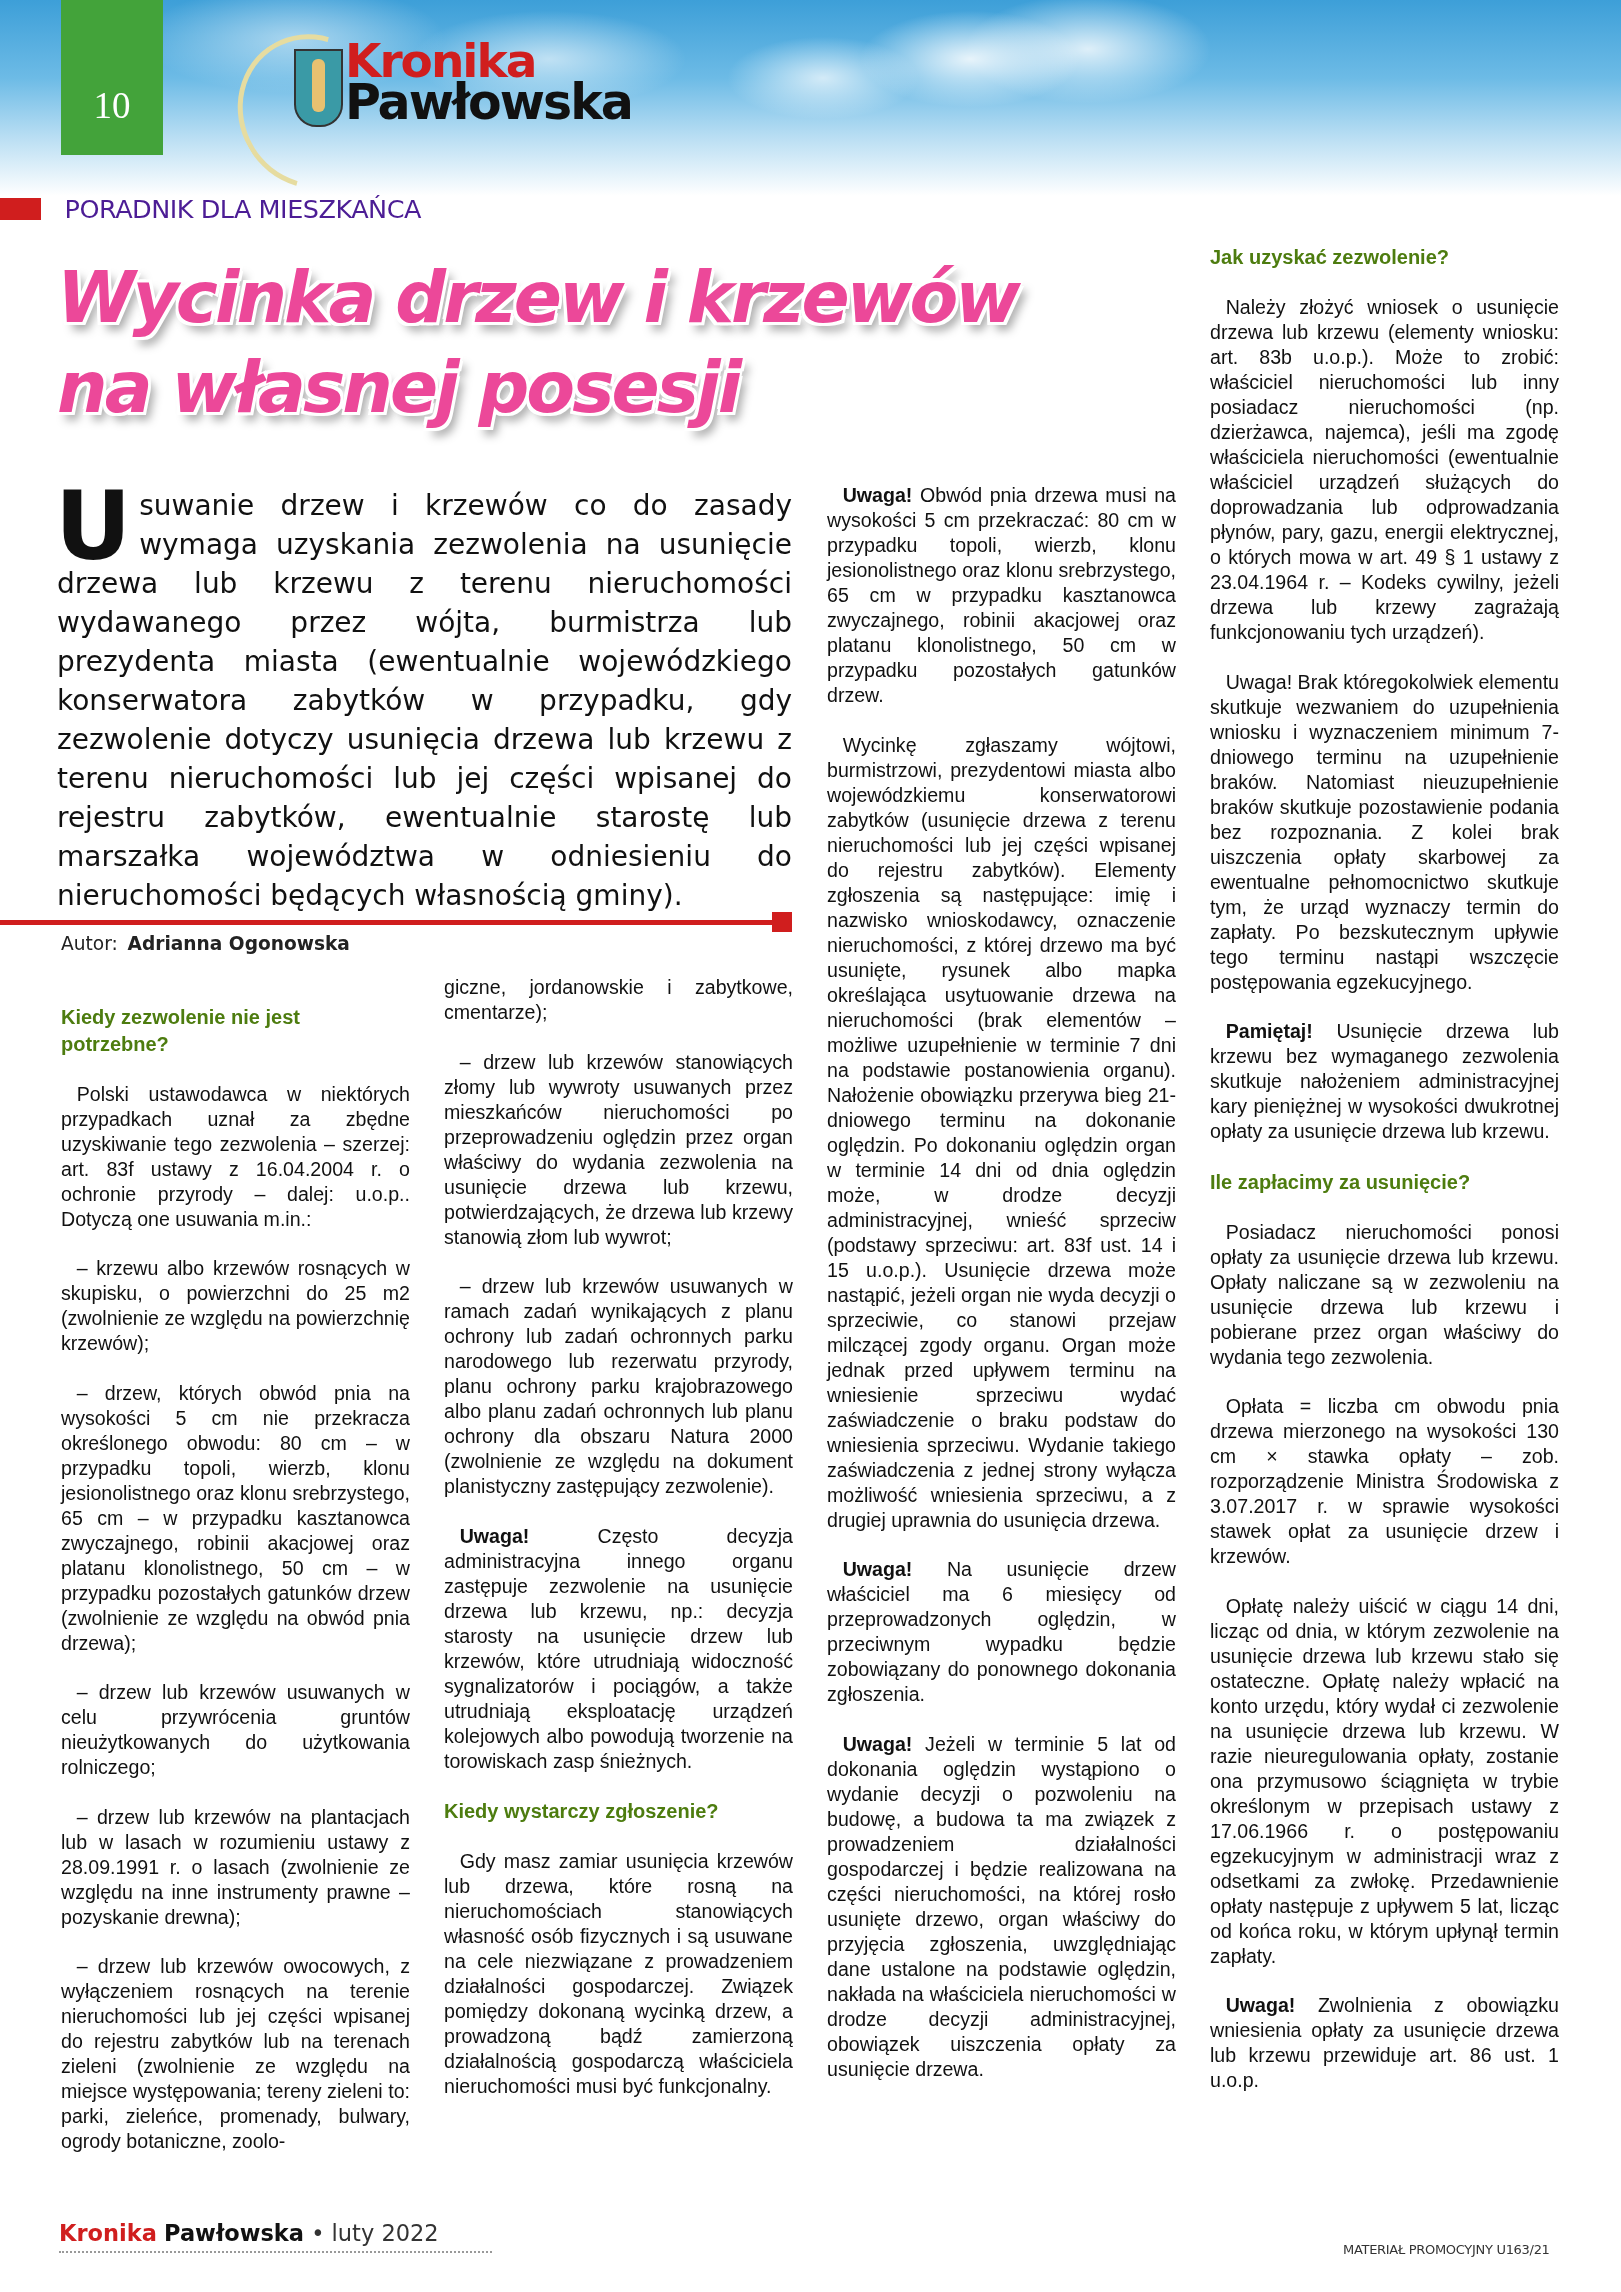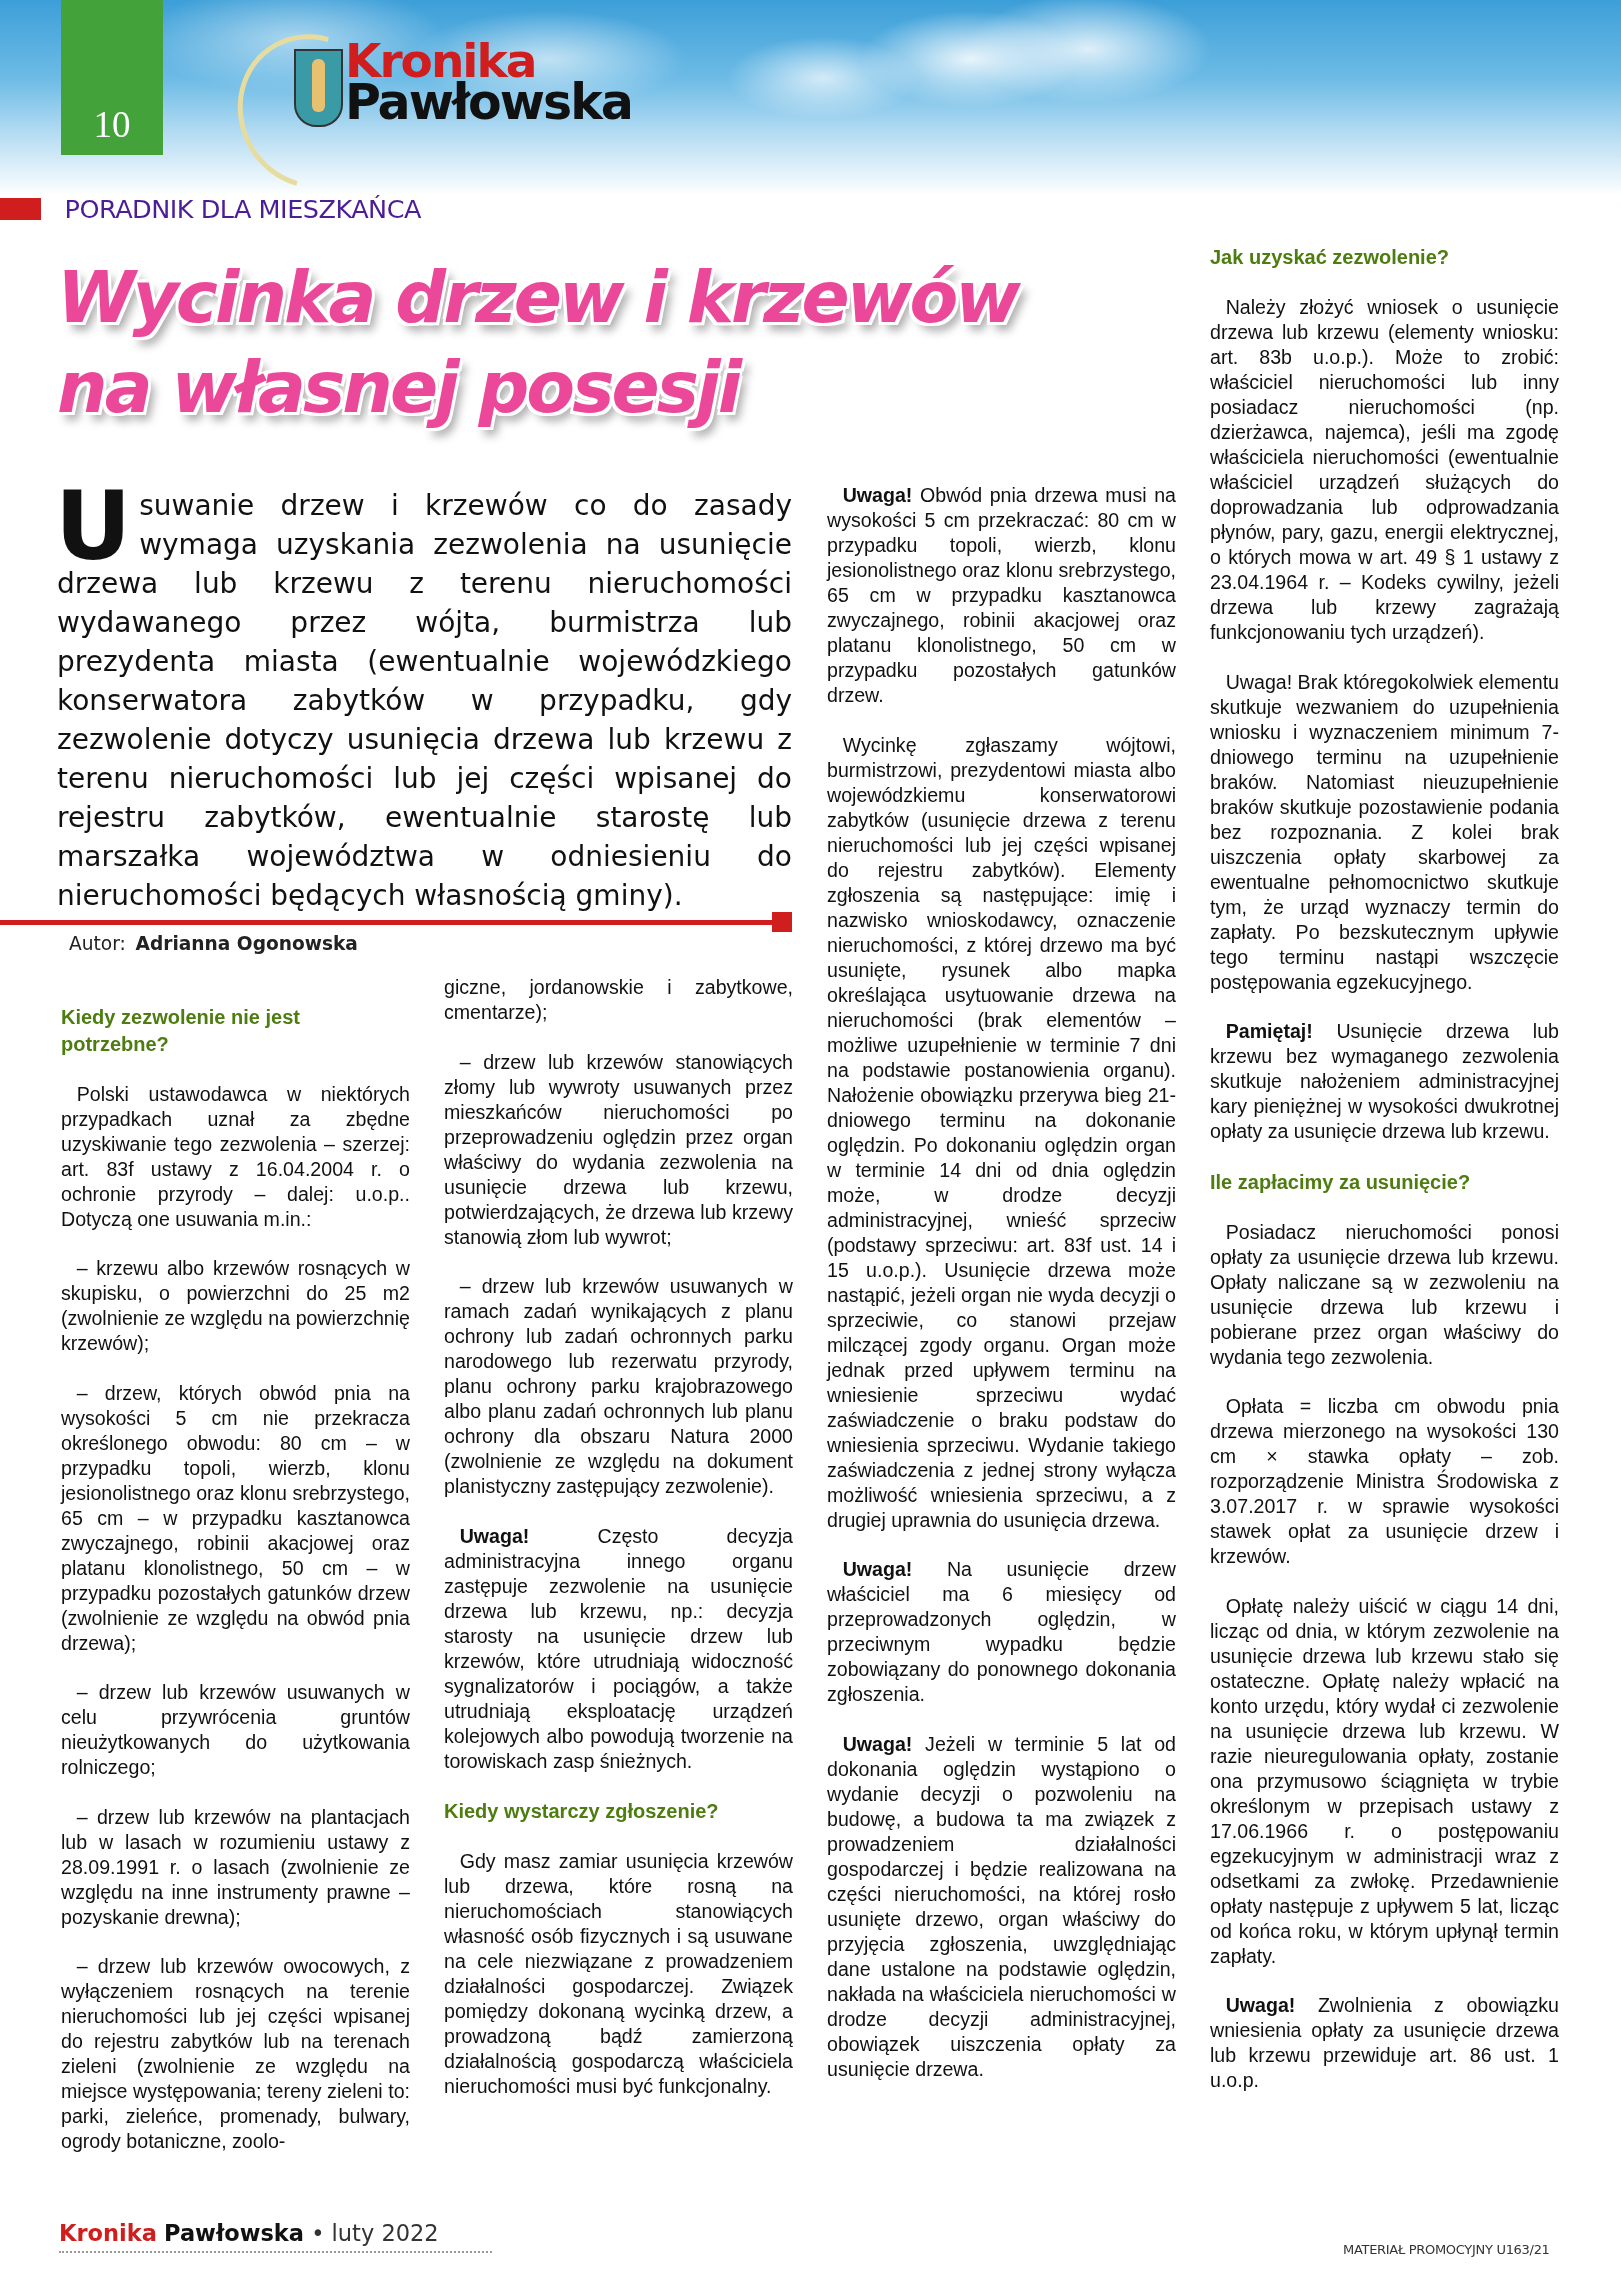--- a/index.html
+++ b/index.html
@@ -6,37 +6,37 @@
   body{width:1621px;height:2293px;position:relative;background:#fff;overflow:hidden;font-family:"Liberation Sans",sans-serif;color:#1a1a1a;}
   .sky{position:absolute;left:0;top:0;width:1621px;height:196px;
     background:
       radial-gradient(ellipse 157px 69px at 970px 59px,rgba(255,255,255,.85),rgba(255,255,255,0) 70%),
       radial-gradient(ellipse 176px 78px at 1088px 49px,rgba(255,255,255,.8),rgba(255,255,255,0) 70%),
       radial-gradient(ellipse 137px 59px at 823px 78px,rgba(255,255,255,.7),rgba(255,255,255,0) 70%),
       radial-gradient(ellipse 196px 69px at 549px 59px,rgba(255,255,255,.6),rgba(255,255,255,0) 70%),
       radial-gradient(ellipse 216px 78px at 294px 39px,rgba(255,255,255,.5),rgba(255,255,255,0) 70%),
       linear-gradient(to bottom,#3d9fd8 0%,#6dbbe6 40%,#b9def3 70%,#ffffff 100%);}
   .page-num{position:absolute;left:61px;top:0;width:102px;height:155px;background:#43a33a;color:#fff;
-    font-family:"Liberation Serif",serif;font-size:37px;display:flex;align-items:flex-end;justify-content:center;padding-bottom:9px;box-sizing:border-box;}
+    font-family:"Liberation Serif",serif;font-size:37px;display:flex;align-items:flex-end;justify-content:center;padding-bottom:28px;box-sizing:border-box;}
   .logo{position:absolute;left:294px;top:39px;width:421px;height:108px;}
   .logo .arc{position:absolute;left:-55px;top:-5.9px;width:137px;height:147px;border:5.9px solid #e6dca0;border-color:#e6dca0 transparent transparent #e6dca0;border-radius:50%;transform:rotate(-30deg);}
   .logo .shield{position:absolute;left:0;top:9.8px;width:45px;height:74px;background:#3a9aa6;border:2px solid #333;border-radius:0 0 22.5px 22.5px;}
   .logo .shield::after{content:"";position:absolute;left:15.7px;top:7.8px;width:13.7px;height:53px;background:#e8c170;border-radius:5.9px;}
   .logo .kronika{position:absolute;left:51px;top:-2px;font-family:"DejaVu Sans",sans-serif;font-weight:bold;font-size:47px;color:#d01e1e;letter-spacing:-2px;line-height:1;}
   .logo .pawl{position:absolute;left:51px;top:39px;font-family:"DejaVu Sans",sans-serif;font-weight:bold;font-size:49px;color:#111;letter-spacing:-2px;line-height:1;}
   .section{position:absolute;left:0;top:194px;display:flex;align-items:center;}
   .section .bar{width:41px;height:21.6px;background:#d01e1e;}
   .section .txt{margin-left:23.5px;font-family:"DejaVu Sans",sans-serif;font-size:25.5px;color:#4c1d95;letter-spacing:-0.5px;}
   .headline{position:absolute;left:57px;top:253px;font-family:"DejaVu Sans",sans-serif;font-weight:bold;font-size:71px;line-height:90px;color:#ec4899;letter-spacing:-2.9px;
     text-shadow:2.9px 2.9px 0 #fff,-2.9px -2.9px 0 #fff,2.9px -2.9px 0 #fff,-2.9px 2.9px 0 #fff,5.9px 7.8px 9.8px rgba(0,0,0,.35);font-style:italic;}
   .lead{position:absolute;left:57px;top:486px;width:735px;font-family:"DejaVu Sans",sans-serif;font-size:28px;line-height:39px;color:#111;text-align:justify;}
   .lead .dropcap{float:left;font-size:94px;line-height:73px;font-weight:bold;margin:3.9px 7.8px 0 -2px;}
   .rule{position:absolute;left:0;top:920px;width:784px;height:4.9px;background:#d01e1e;}
   .rule-end{position:absolute;left:772px;top:912px;width:19.6px;height:19.6px;background:#d01e1e;}
-  .author{position:absolute;left:69px;top:933px;font-family:"DejaVu Sans",sans-serif;font-size:18.6px;color:#222;}
+  .author{position:absolute;left:61px;top:933px;font-family:"DejaVu Sans",sans-serif;font-size:18.6px;color:#222;}
   .author b{margin-left:9.8px;}
   .col{position:absolute;font-size:19.6px;line-height:25px;color:#111;text-align:justify;}
   .col p{margin:0 0 24.5px 0;text-indent:15.7px;}
   .col h3{color:#4d7c0f;font-size:20px;line-height:26.5px;text-align:left;margin:0 0 24.5px 0;font-weight:bold;}
   .col b{font-weight:bold;}
   .c1{left:61px;top:1004px;width:349px;}
   .c2{left:444px;top:975px;width:349px;}
   .c3{left:827px;top:483px;width:349px;}
   .c4{left:1210px;top:244px;width:349px;}
   .footer-left{position:absolute;left:59px;top:2220px;font-size:22.5px;font-family:"DejaVu Sans",sans-serif;}

